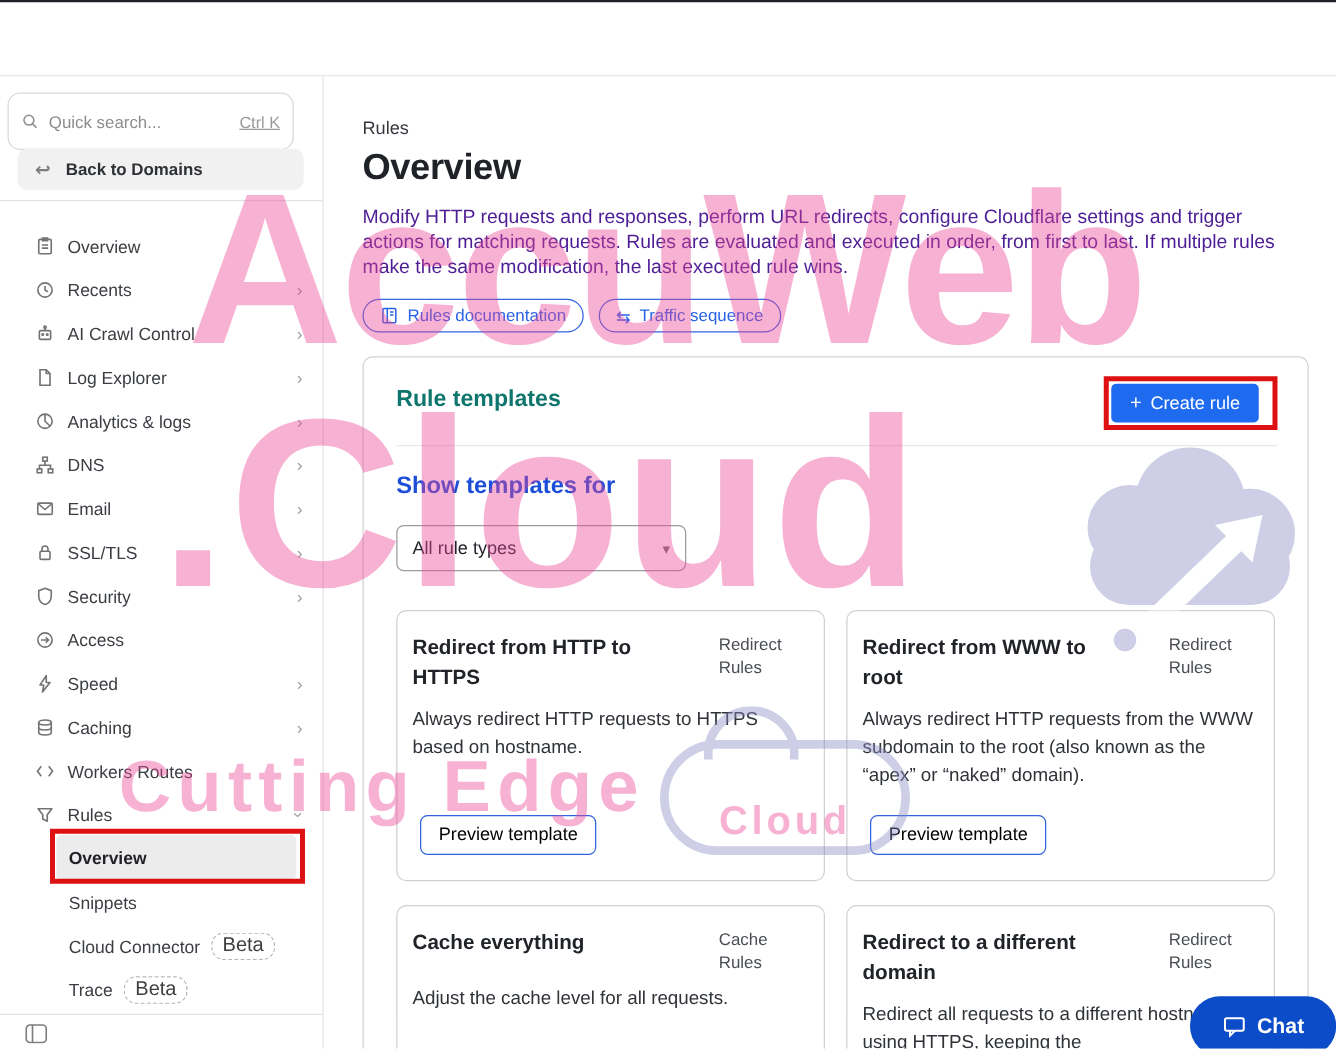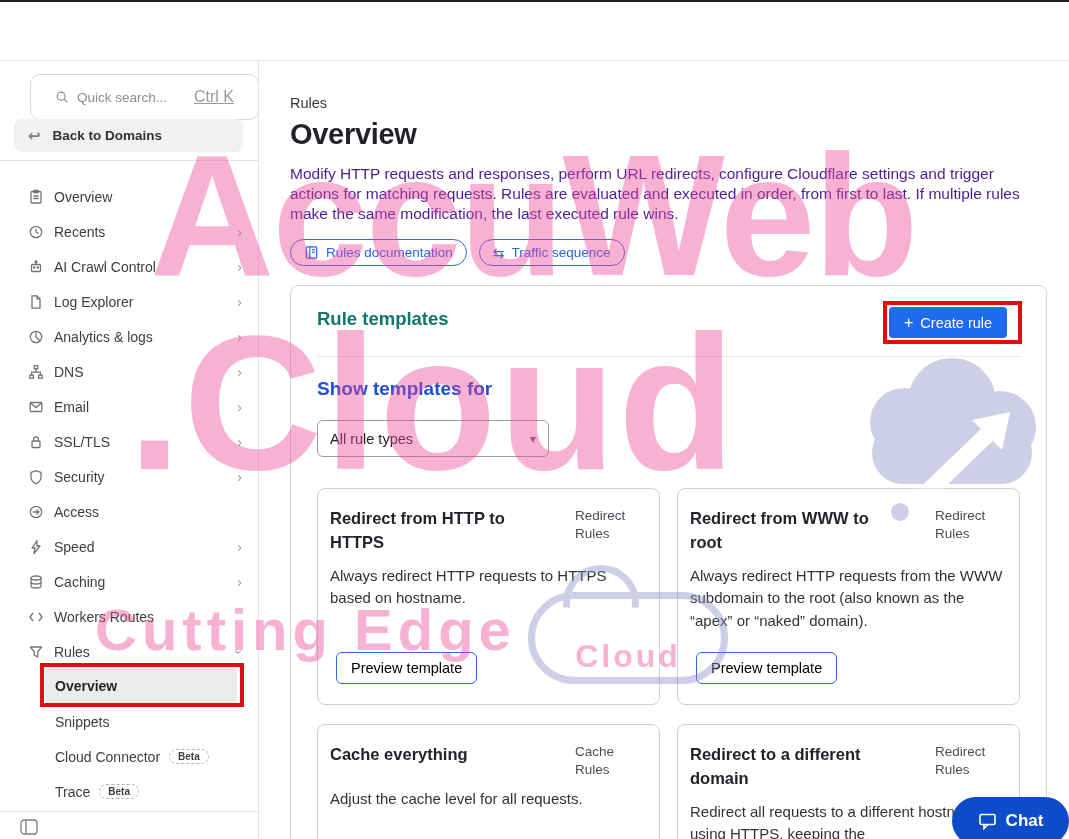--- a/index.html
+++ b/index.html
@@ -12,43 +12,43 @@
   .topbar { position:absolute; left:0; top:2px; width:100%; height:59px; background:#fff; border-bottom:1px solid #e6e6e6; z-index:5; }
   .side-divider { position:absolute; left:258px; top:2px; bottom:0; width:1px; background:#e4e4e4; z-index:4; }
 
   .logo-wrap { position:absolute; left:36px; top:16px; display:flex; align-items:center; gap:8px; }
   .redact { background:#dfdfdf; border-radius:3px; filter:blur(2.2px); }
   .acct-redact { position:absolute; left:68px; top:19px; width:140px; height:23px; }
   .acct-ellipsis { position:absolute; left:212px; top:22px; font-size:14px; color:#333; }
   .updown { position:absolute; }
   .updown svg { display:block; }
 
-  .search-box { position:absolute; left:30px; top:74px; width:229px; height:46px; border:1px solid #d9d9d9; border-radius:10px; display:flex; align-items:center; padding:0 24px; gap:8px; background:#fff; }
+  .search-box { position:absolute; left:6px; top:74px; width:229px; height:46px; border:1px solid #d9d9d9; border-radius:10px; display:flex; align-items:center; padding:0 10px; gap:8px; background:#fff; }
   .search-box input { border:0; outline:0; flex:1; font-size:13.5px; color:#555; font-family:inherit; background:transparent; min-width:0; }
   .search-box input::placeholder { color:#8d8d8d; }
-  .kbd-hint { font-size:16px; color:#9a9a9a; white-space:nowrap;text-decoration:underline; }
+  .kbd-hint { font-size:13px; color:#9a9a9a; white-space:nowrap;text-decoration:underline; }
 
   .back-btn { position:absolute; left:14px; top:119px; width:229px; height:33px; background:#f1f1f1; border-radius:8px; display:flex; align-items:center; gap:12px; padding:0 14px; font-size:13.5px; font-weight:700; color:#2e3136; cursor:pointer; }
   .back-arrow { color:#7d7d7d; font-size:15px; }
 
   .side-sep { position:absolute; left:0; top:160px; width:258px; height:1px; background:#e2e2e2; }
 
   .nav { position:absolute; left:0; top:179px; width:258px; }
   .nav-item { height:35px; display:flex; align-items:center; padding:0 16px 0 28px; cursor:pointer; }
   .nav-ic { width:16px; height:16px; flex:0 0 16px; display:flex; align-items:center; justify-content:center; }
   .nav-ic svg { display:block; }
   .nav-label { margin-left:10px; font-size:14px; color:#3a3d42; }
   .nav-spacer { flex:1; }
   .chev { color:#9b9b9b; font-size:14px; line-height:1; }
   .chev.down { display:inline-block; transform:rotate(90deg); }
 
   .subnav { position:absolute; left:45px; top:668px; width:192px; }
   .sub-item { height:35px; display:flex; align-items:center; padding:0 10px; border-radius:4px; font-size:14px; color:#3a3d42; cursor:pointer; }
   .sub-item.active { background:#ececec; color:#1f2126; font-weight:700; height:36px; }
-  .beta { margin-left:9px; border:1px dashed #b5b5b5; border-radius:10px; padding:1px 8px; font-size:10px; color:#3f3f3f; font-weight:700; }
+  .beta { margin-left:9px; border:1px dashed #b5b5b5; border-radius:10px; padding:1px 8px; font-size:16px; color:#3f3f3f; font-weight:400; }
 
   .side-bottom-sep { position:absolute; left:0; top:811px; width:258px; height:1px; background:#e2e2e2; }
   .collapse-ic { position:absolute; left:20px; top:819px; cursor:pointer; }
 
   
   .domain-redact { position:absolute; left:290px; top:20px; width:153px; height:22px; }
   .dom-updown { left:449px; top:23px; }
   .star-ic { position:absolute; left:486px; top:19px; font-size:19px; color:#3f3f3f; cursor:pointer; }
   .free-badge { position:absolute; left:513px; top:20px; height:22px; background:#e4e4e4; border-radius:11px; padding:0 10px; font-size:12.5px; color:#3c3c3c; display:flex; align-items:center; }
   .topbar-right { position:absolute; right:28px; top:17px; height:28px; display:flex; align-items:center; gap:30px; }

